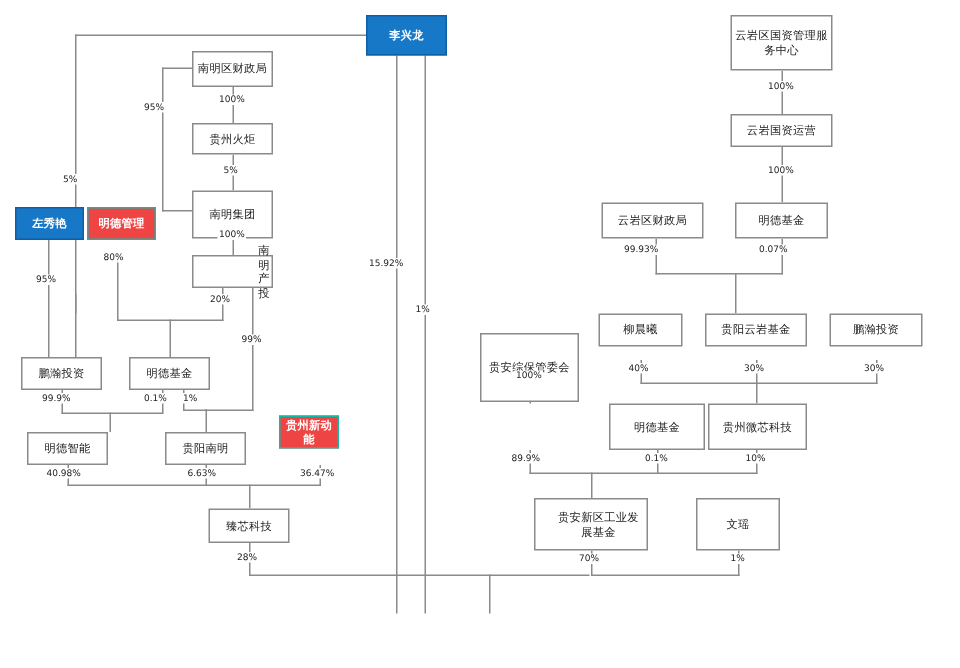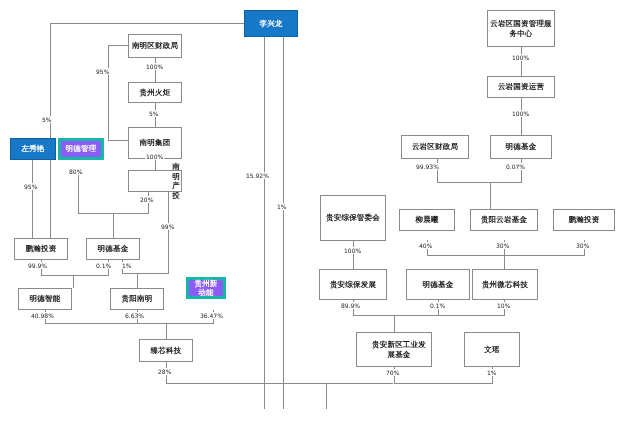--- a/index.html
+++ b/index.html
@@ -23,31 +23,30 @@
     justify-content:center;
     text-align:center;
     border:1px solid #8a8a8a;
     background:#ffffff;
     color:#1a1a1a;
     font-size:7.5px;
     line-height:9.5px;
     letter-spacing:.2px;
     padding:1px 2px;
     z-index:3;
-    font-weight:bold;
   }
   .node.blue{
     background:#1878c8;
     border:1px solid #0f5fa3;
     color:#ffffff;
     font-weight:bold;
   }
   .node.gray{
-    background:#8b5cf6;
-    border:3px solid #14b8a6;
+    background:#ef4444;
+    border:1px solid #14b8a6;
     color:#ffffff;
     font-weight:bold;
   }
   
   .ln{
     position:absolute;
     background:#8a8a8a;
     z-index:1;
   }
   .ln.h{height:1px;}
@@ -176,29 +175,28 @@
   <div class="node" style="left:139px; top:339px; width:54px; height:23px;">臻芯科技</div>
 
   <div class="node" style="left:487px; top:10px;  width:68px; height:37px;">云岩区国资管理服务中心</div>
 
   <div class="node" style="left:487px; top:76px;  width:68px; height:22px;">云岩国资运营</div>
 
   <div class="node" style="left:401px; top:135px; width:68px; height:24px;">云岩区财政局</div>
 
   <div class="node" style="left:490px; top:135px; width:62px; height:24px;">明德基金</div>
 
-  <div class="node" style="left:320px; top:195px; width:66px; height:46px;">贵安综保管委会</div>
+  <div class="node" style="left:320px; top:222px; width:66px; height:46px;">贵安综保管委会</div>
 
   <div class="node" style="left:399px; top:209px; width:56px; height:22px;">柳晨曦</div>
 
   <div class="node" style="left:470px; top:209px; width:68px; height:22px;">贵阳云岩基金</div>
 
   <div class="node" style="left:553px; top:209px; width:62px; height:22px;">鹏瀚投资</div>
 
-  <div class="node" style="left:319px; top:269px; width:68px; height:31px;">贵安综保发展</div>
 
   <div class="node" style="left:406px; top:269px; width:64px; height:31px;">明德基金</div>
 
   <div class="node" style="left:472px; top:269px; width:66px; height:31px;">贵州微芯科技</div>
 
   <div class="node" style="left:356px; top:332px; width:76px; height:35px;padding-left:12px;">贵安新区工业发展基金</div>
 
   <div class="node" style="left:464px; top:332px; width:56px; height:35px;">文瑶</div>
 
 

